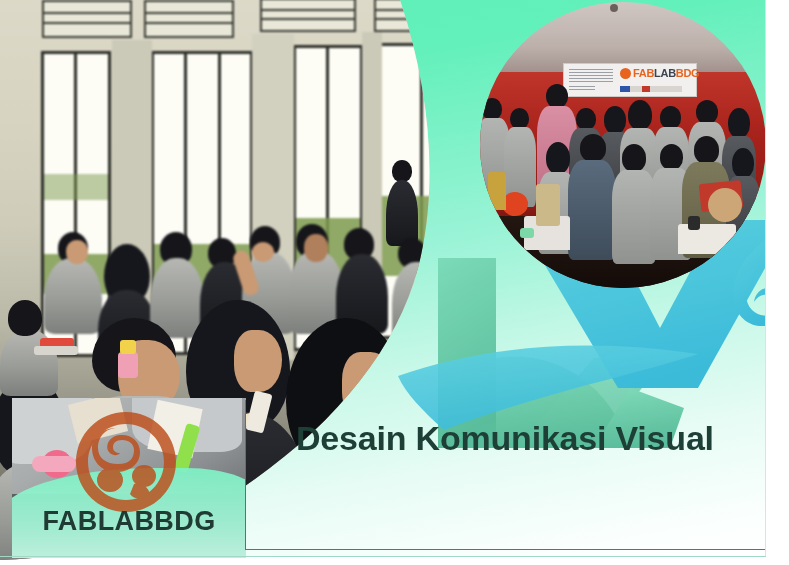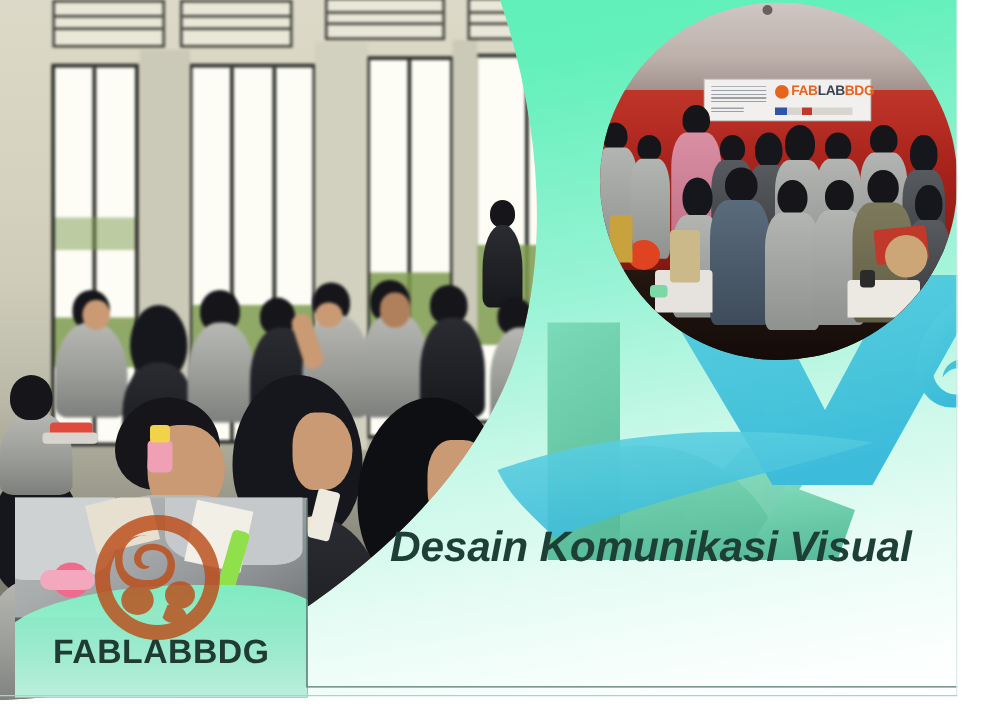--- a/index.html
+++ b/index.html
@@ -92,21 +92,21 @@
   .lp-bg{position:absolute;inset:0;background:
       linear-gradient(150deg,#b9bcbd 0%,#a9acad 30%,#8e9193 58%,#6f7275 80%,#55585b 100%);}
   .lp-mint{position:absolute;left:-14px;top:70px;width:262px;height:110px;
       background:linear-gradient(180deg,#7ef0c4 0%,#a6f4d8 55%,#d7faed 100%);
       border-radius:60% 28% 0 0/46% 26% 0 0;opacity:.94;}
   .fablogo{position:absolute;left:62px;top:12px;width:104px;height:104px;opacity:.9;}
   .logo-text{position:absolute;left:0;right:0;top:108px;text-align:center;
       font-size:27px;font-weight:bold;letter-spacing:.4px;color:#203b33;}
 
   
-  .title-wrap{position:absolute;left:312px;top:418px;font-style:italic;}
+  .title-wrap{position:absolute;left:296px;top:418px;}
   .title1{font-size:34px;font-weight:bold;color:#1d3f36;letter-spacing:-.2px;line-height:40px;
           white-space:nowrap;}
   .title2{font-size:33px;font-weight:normal;color:#1d3f36;letter-spacing:-.1px;line-height:40px;
           white-space:nowrap;margin-top:2px;}
 </style>
 </head>
 <body>
 
 <div id="poster">
 

